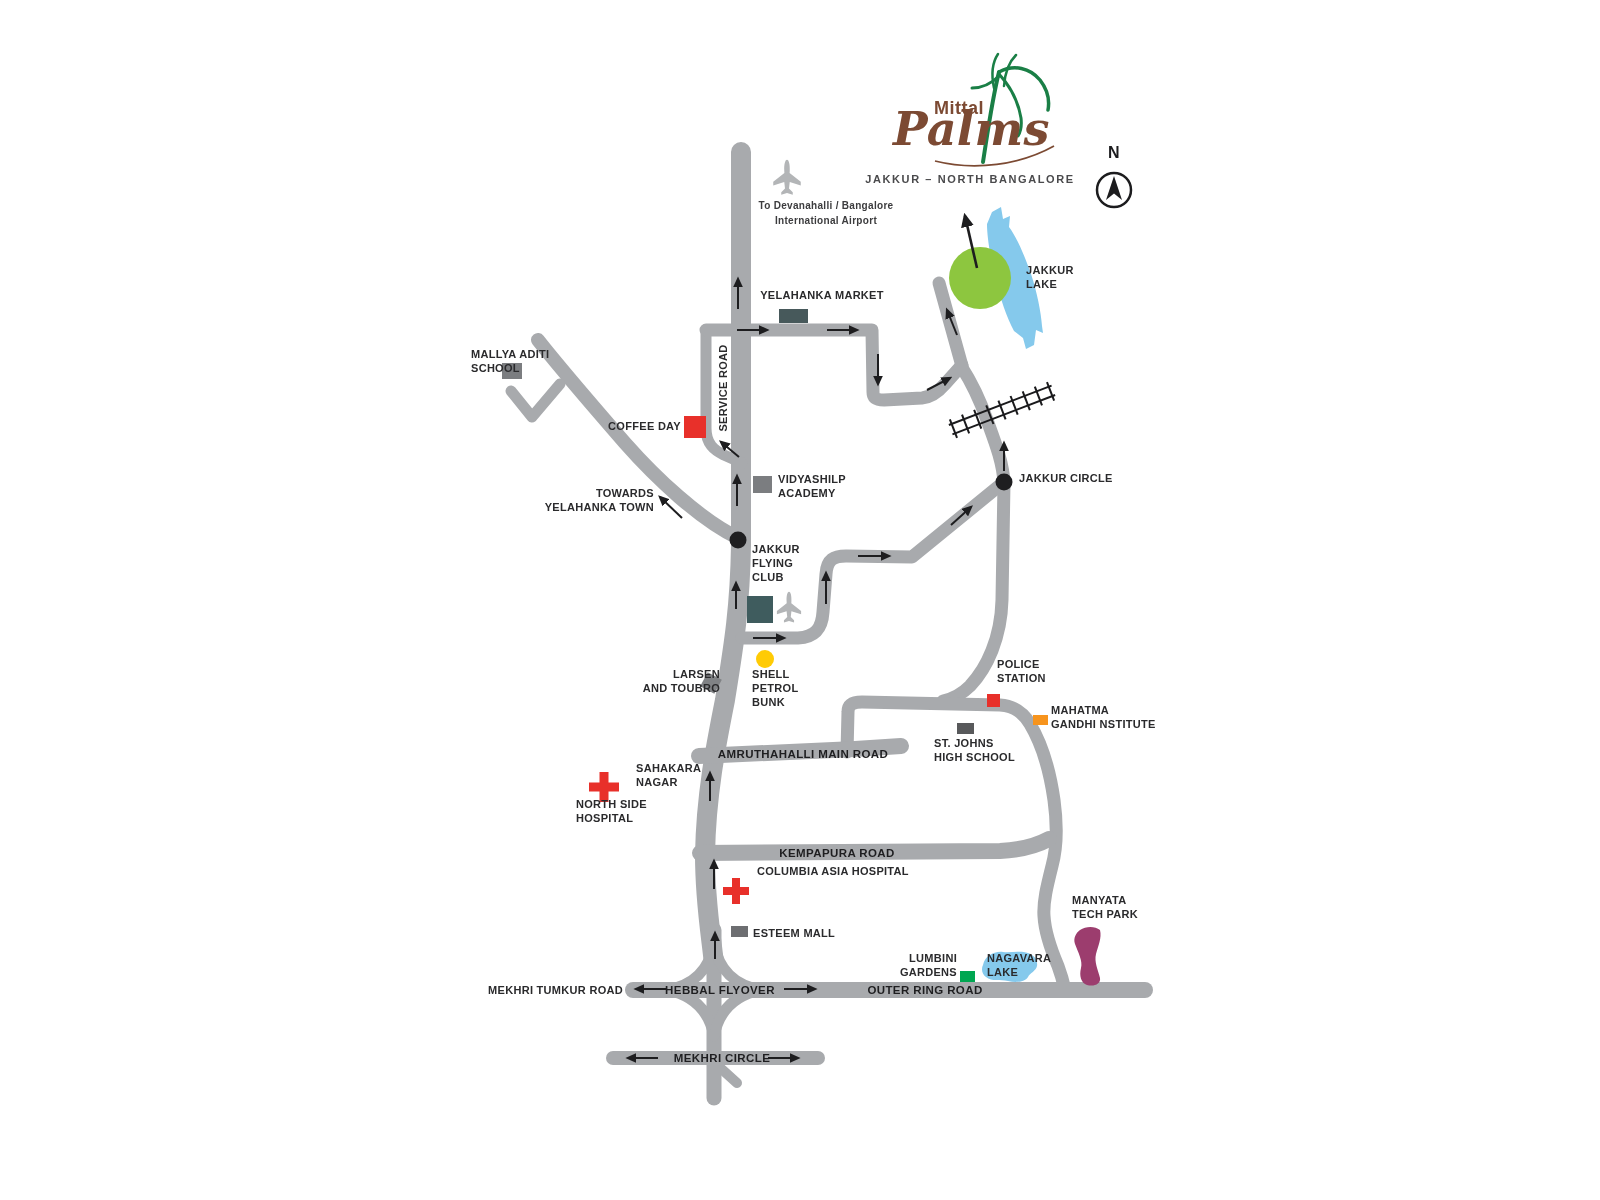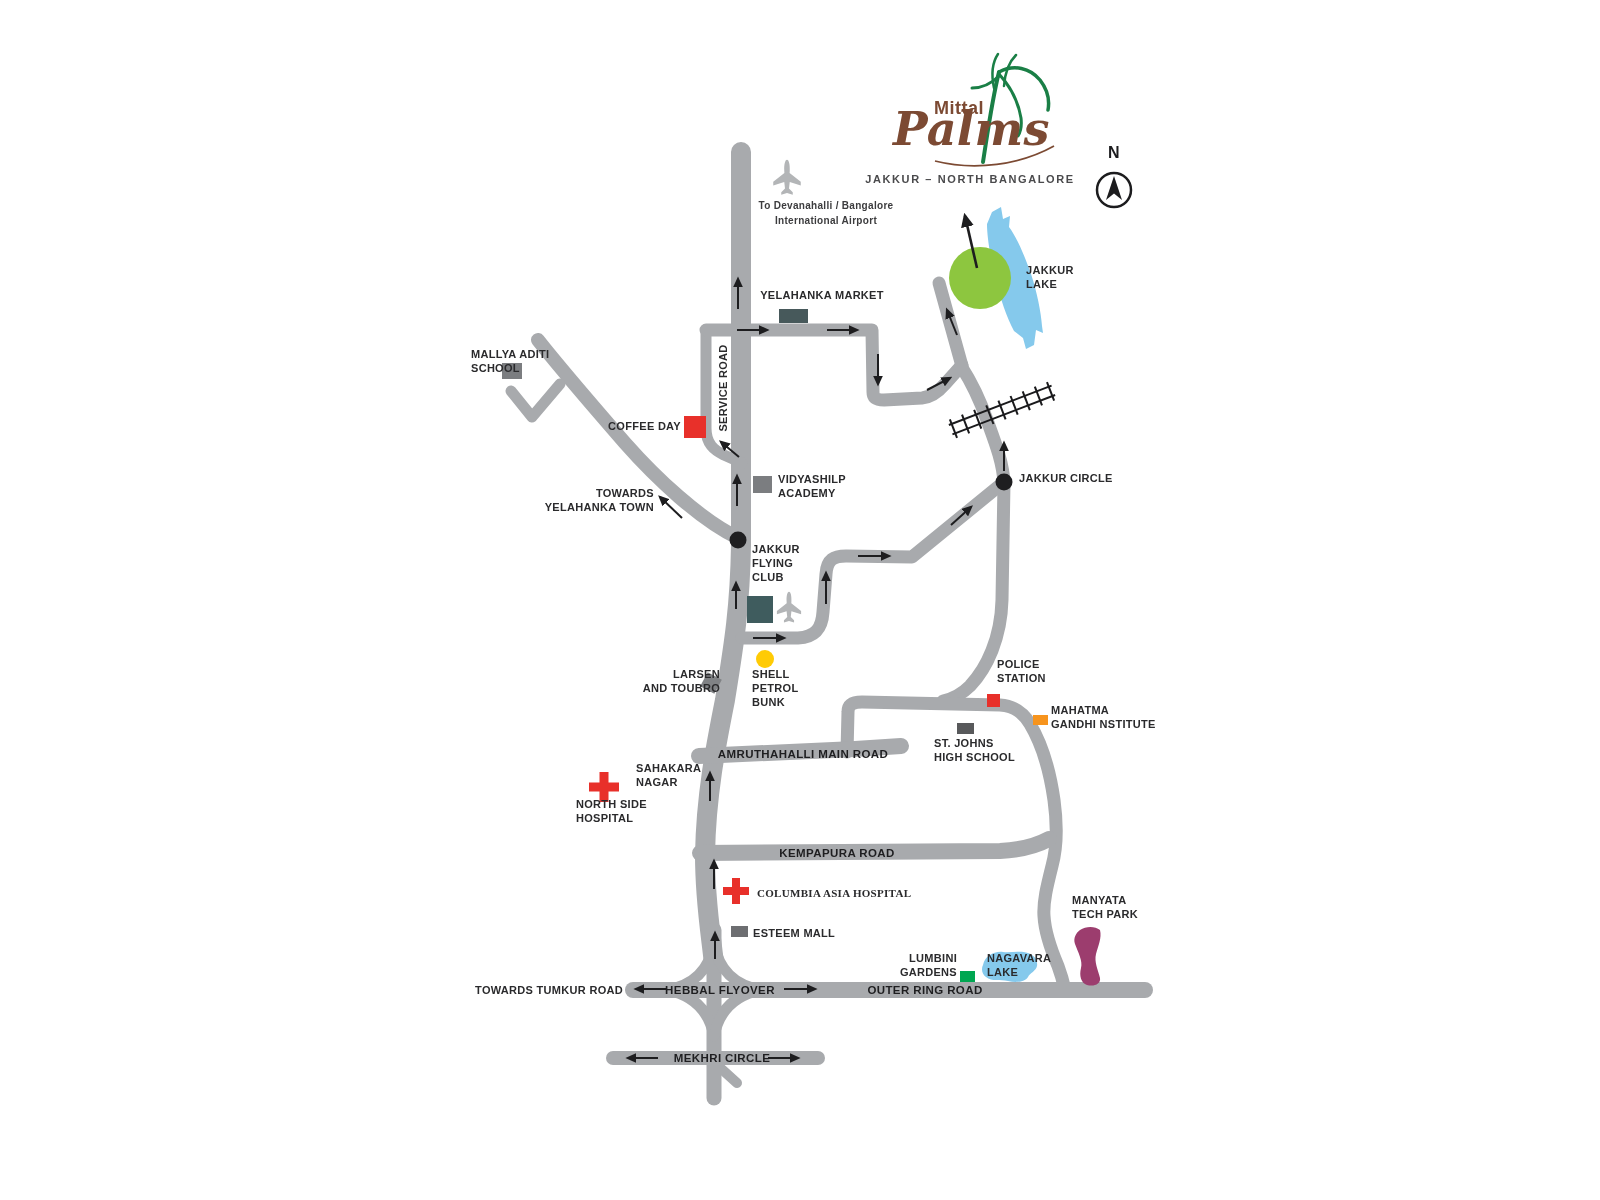--- a/index.html
+++ b/index.html
@@ -172,26 +172,26 @@
 NAGAR</div>
 <div class="lbl" style="left:576px;top:797px;">NORTH SIDE
 HOSPITAL</div>
 <div class="lbl" style="left:997px;top:657px;">POLICE
 STATION</div>
 <div class="lbl" style="left:1051px;top:703px;">MAHATMA
 GANDHI NSTITUTE</div>
 <div class="lbl" style="left:934px;top:736px;">ST. JOHNS
 HIGH SCHOOL</div>
 <div class="lbl onroad lc" style="left:837px;top:846px;">KEMPAPURA ROAD</div>
-<div class="lbl" style="left:757px;top:886px;font-family:Liberation Serif, serif;">COLUMBIA ASIA HOSPITAL</div>
+<div class="lbl" style="left:757px;top:864px;">COLUMBIA ASIA HOSPITAL</div>
 <div class="lbl" style="left:753px;top:926px;">ESTEEM MALL</div>
 <div class="lbl" style="left:1072px;top:893px;">MANYATA
 TECH PARK</div>
 <div class="lbl lr" style="left:957px;top:951px;">LUMBINI
 GARDENS</div>
 <div class="lbl" style="left:987px;top:951px;">NAGAVARA
 LAKE</div>
-<div class="lbl lr" style="left:623px;top:983px;">TOWARDS TUMKUR ROAD</div>
+<div class="lbl lr" style="left:623px;top:983px;">MEKHRI TUMKUR ROAD</div>
 <div class="lbl onroad lc" style="left:720px;top:983px;">HEBBAL FLYOVER</div>
 <div class="lbl onroad lc" style="left:877px;top:983px;margin-left:48px;">OUTER RING ROAD</div>
 <div class="lbl onroad lc" style="left:722px;top:1051px;">MEKHRI CIRCLE</div>
 
 </div>
 
 </body></html>

